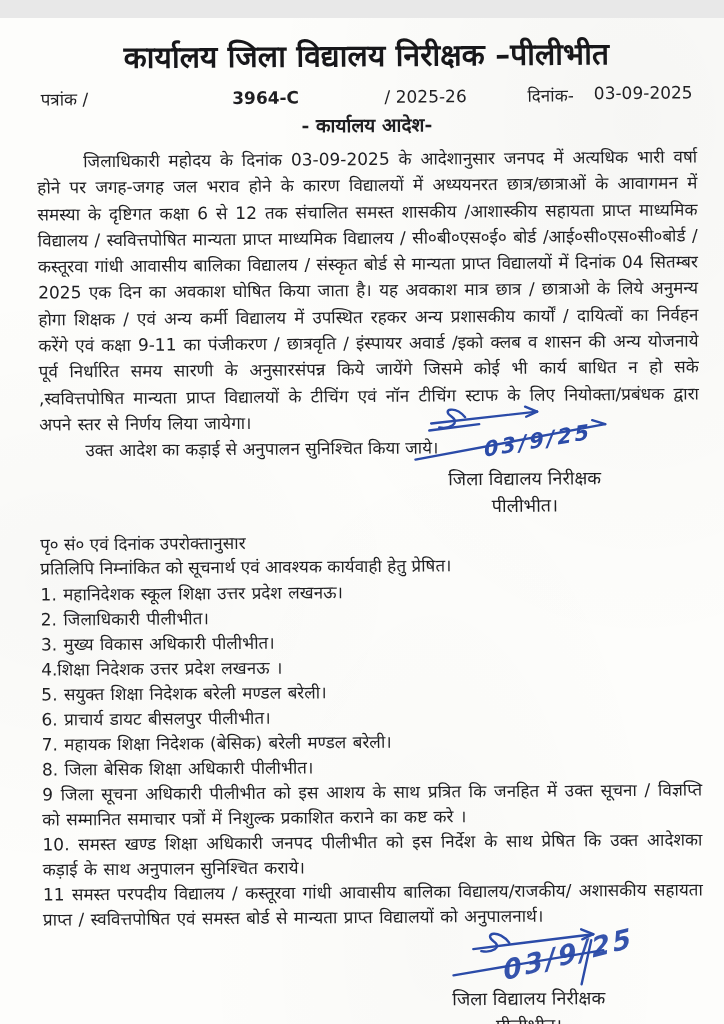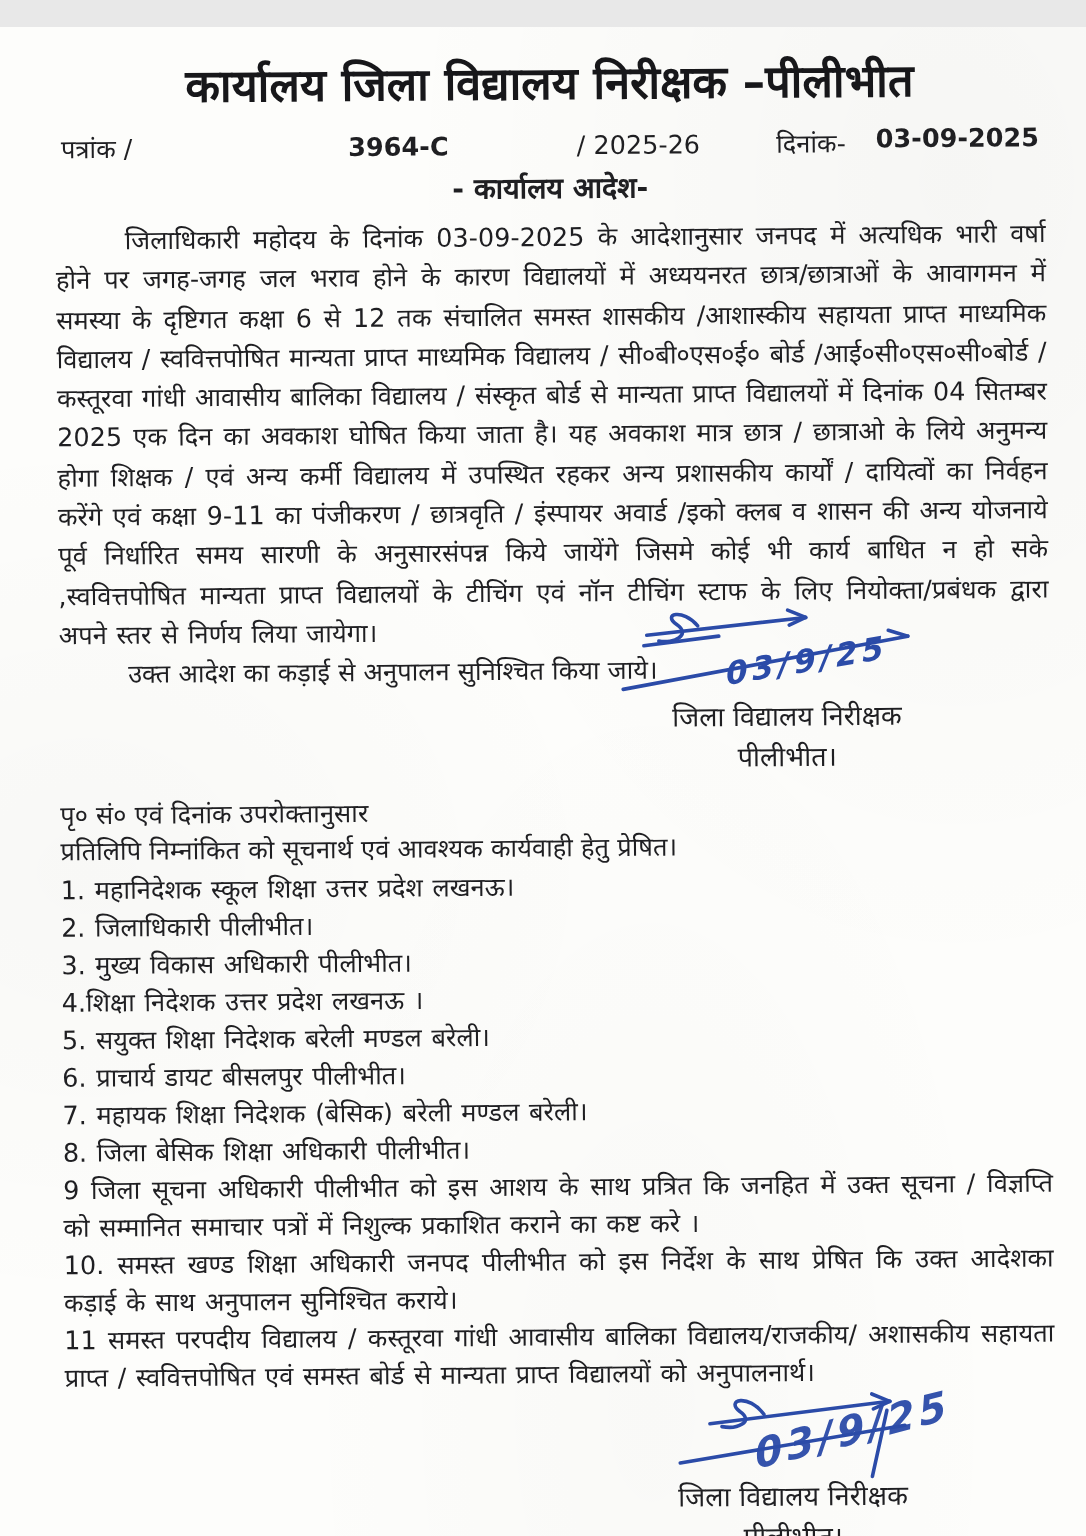--- a/index.html
+++ b/index.html
@@ -37,21 +37,21 @@
     display:flex;
     align-items:baseline;
     font-size:17px;
     margin:2px 4px 4px 4px;
     white-space:nowrap;
   }
   .ref-label{width:150px;}
   .ref-number{width:150px;text-align:center;font-weight:bold;font-family:"DejaVu Sans",sans-serif;}
   .ref-year{width:170px;text-align:center;}
   .date-group{margin-left:auto;display:flex;gap:20px;}
-  .date-value{font-weight:bold;}
+  .date-value{font-weight:normal;}
   .order-heading{
     text-align:center;
     font-size:19px;
     font-weight:bold;
     margin:4px 0 8px 0;
   }
   .body-para{
     font-size:17px;
     line-height:26.3px;
     text-align:justify;

